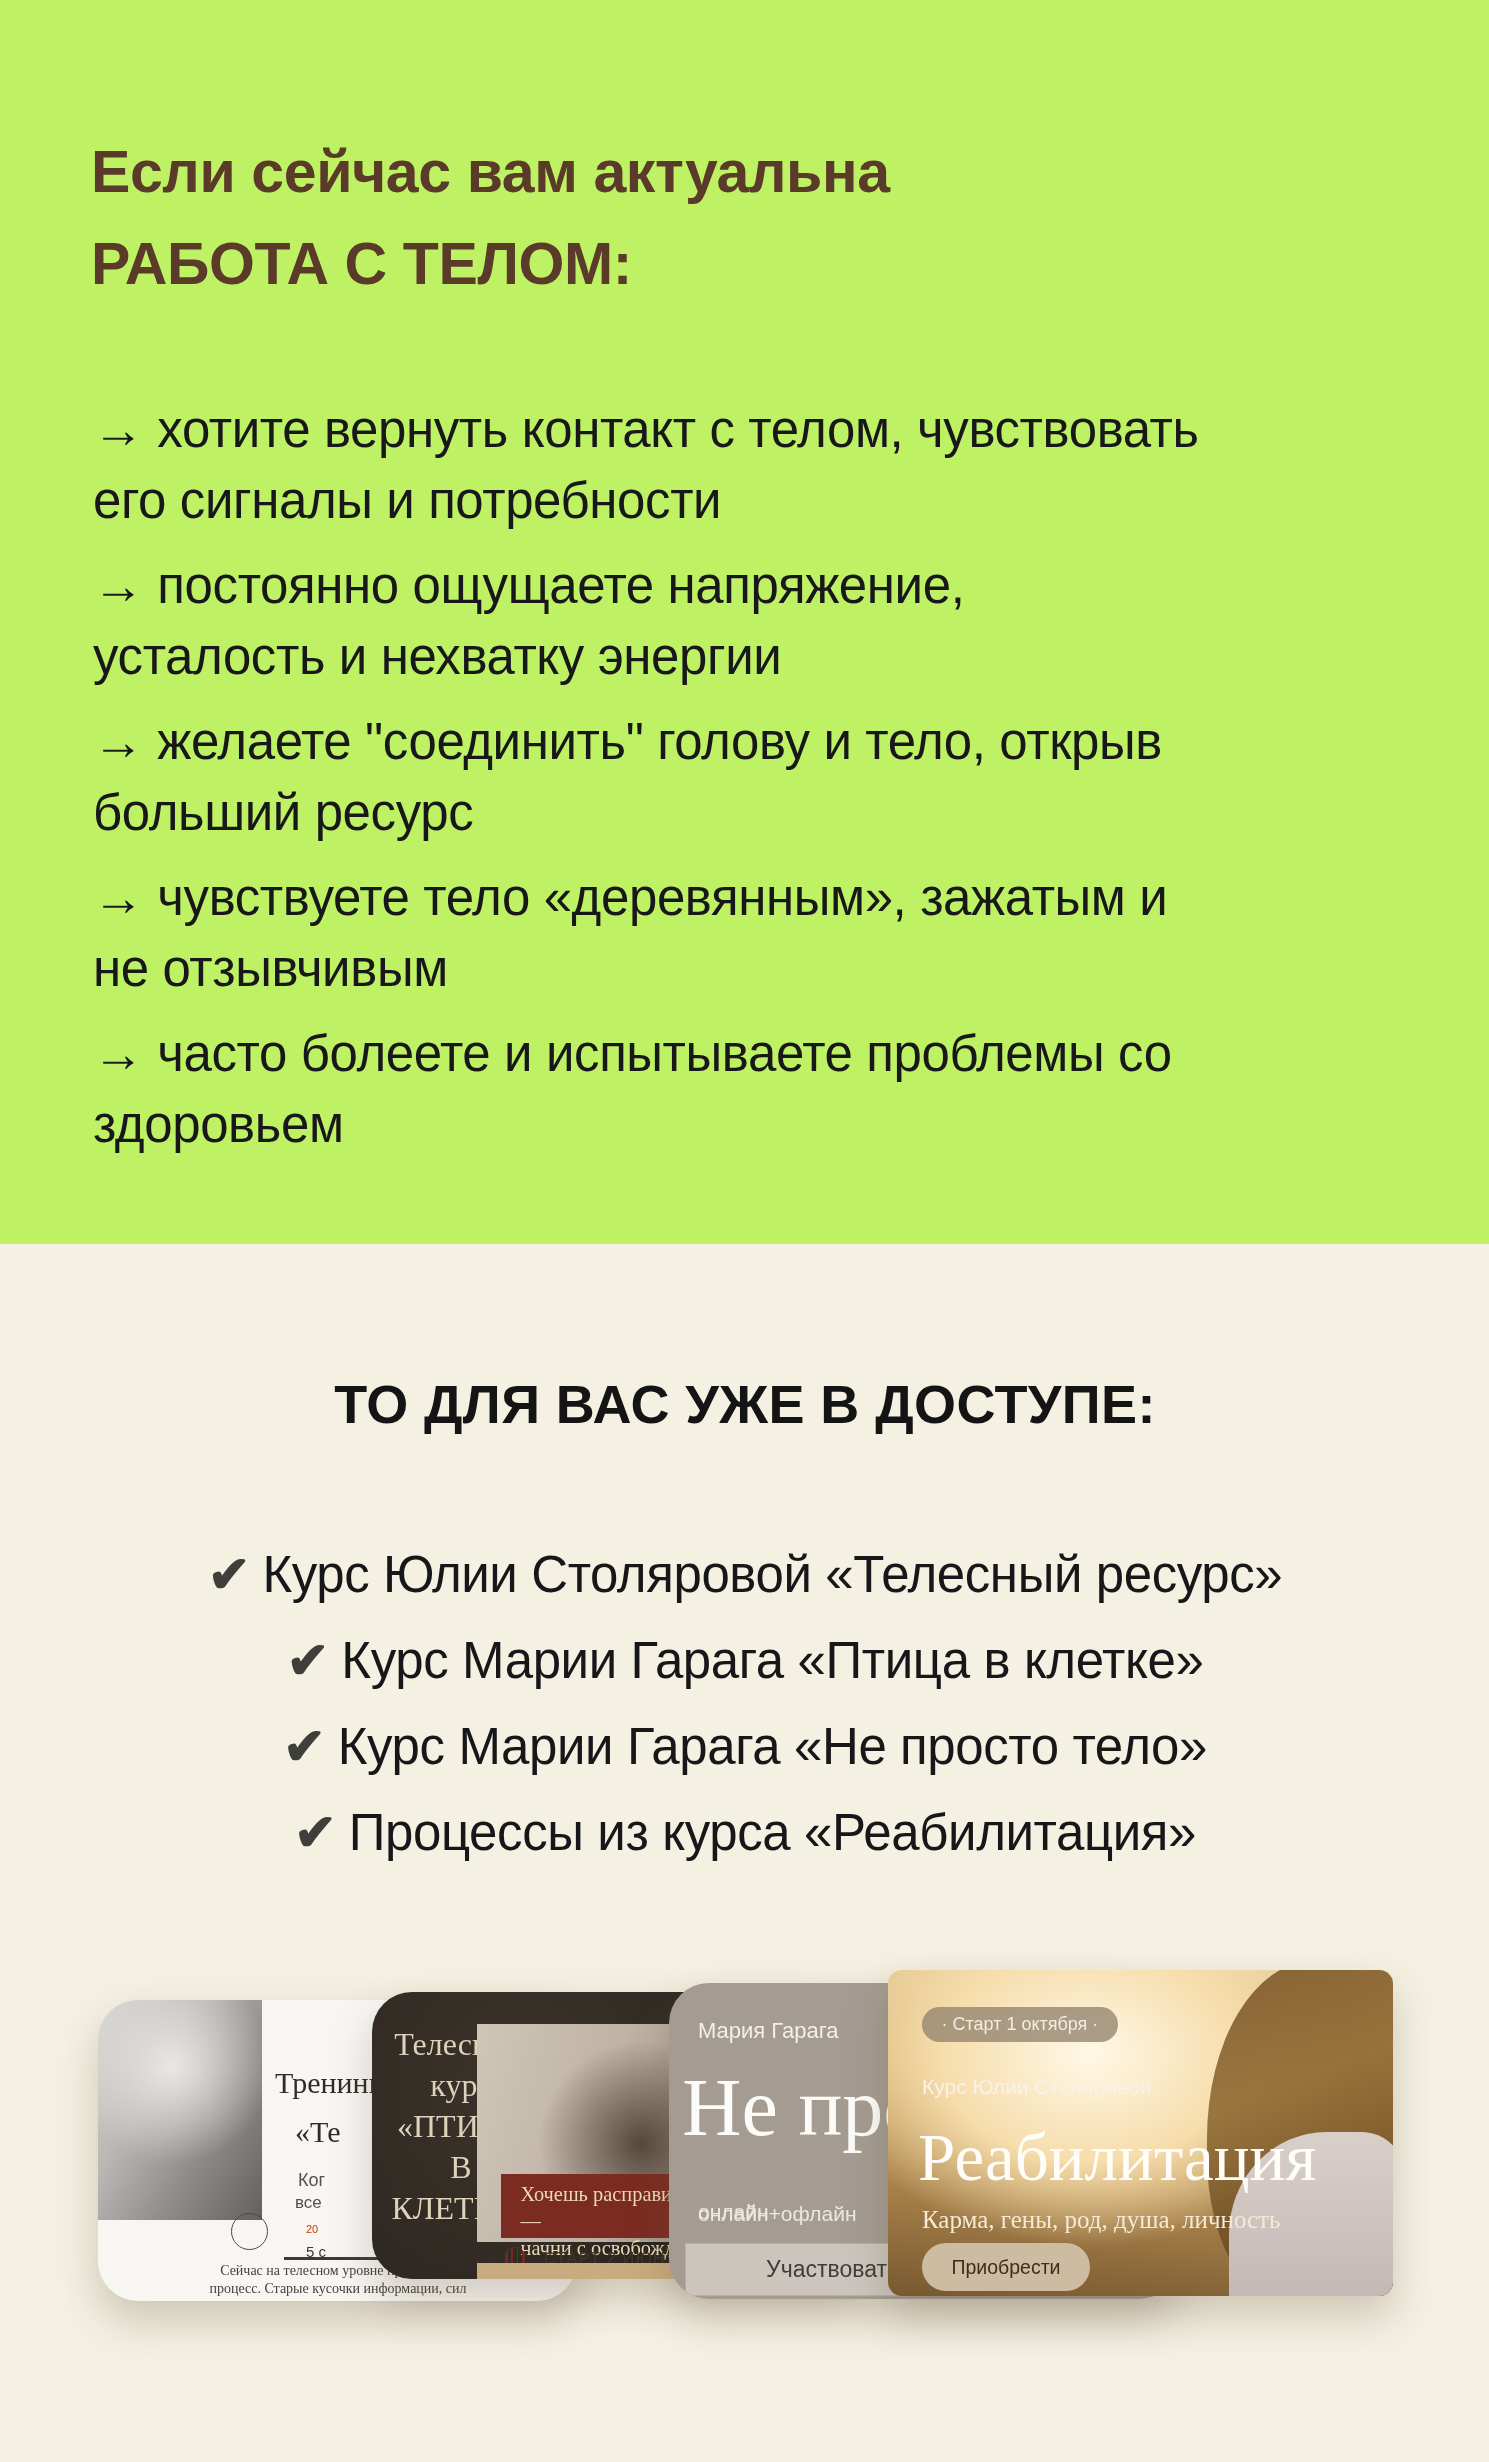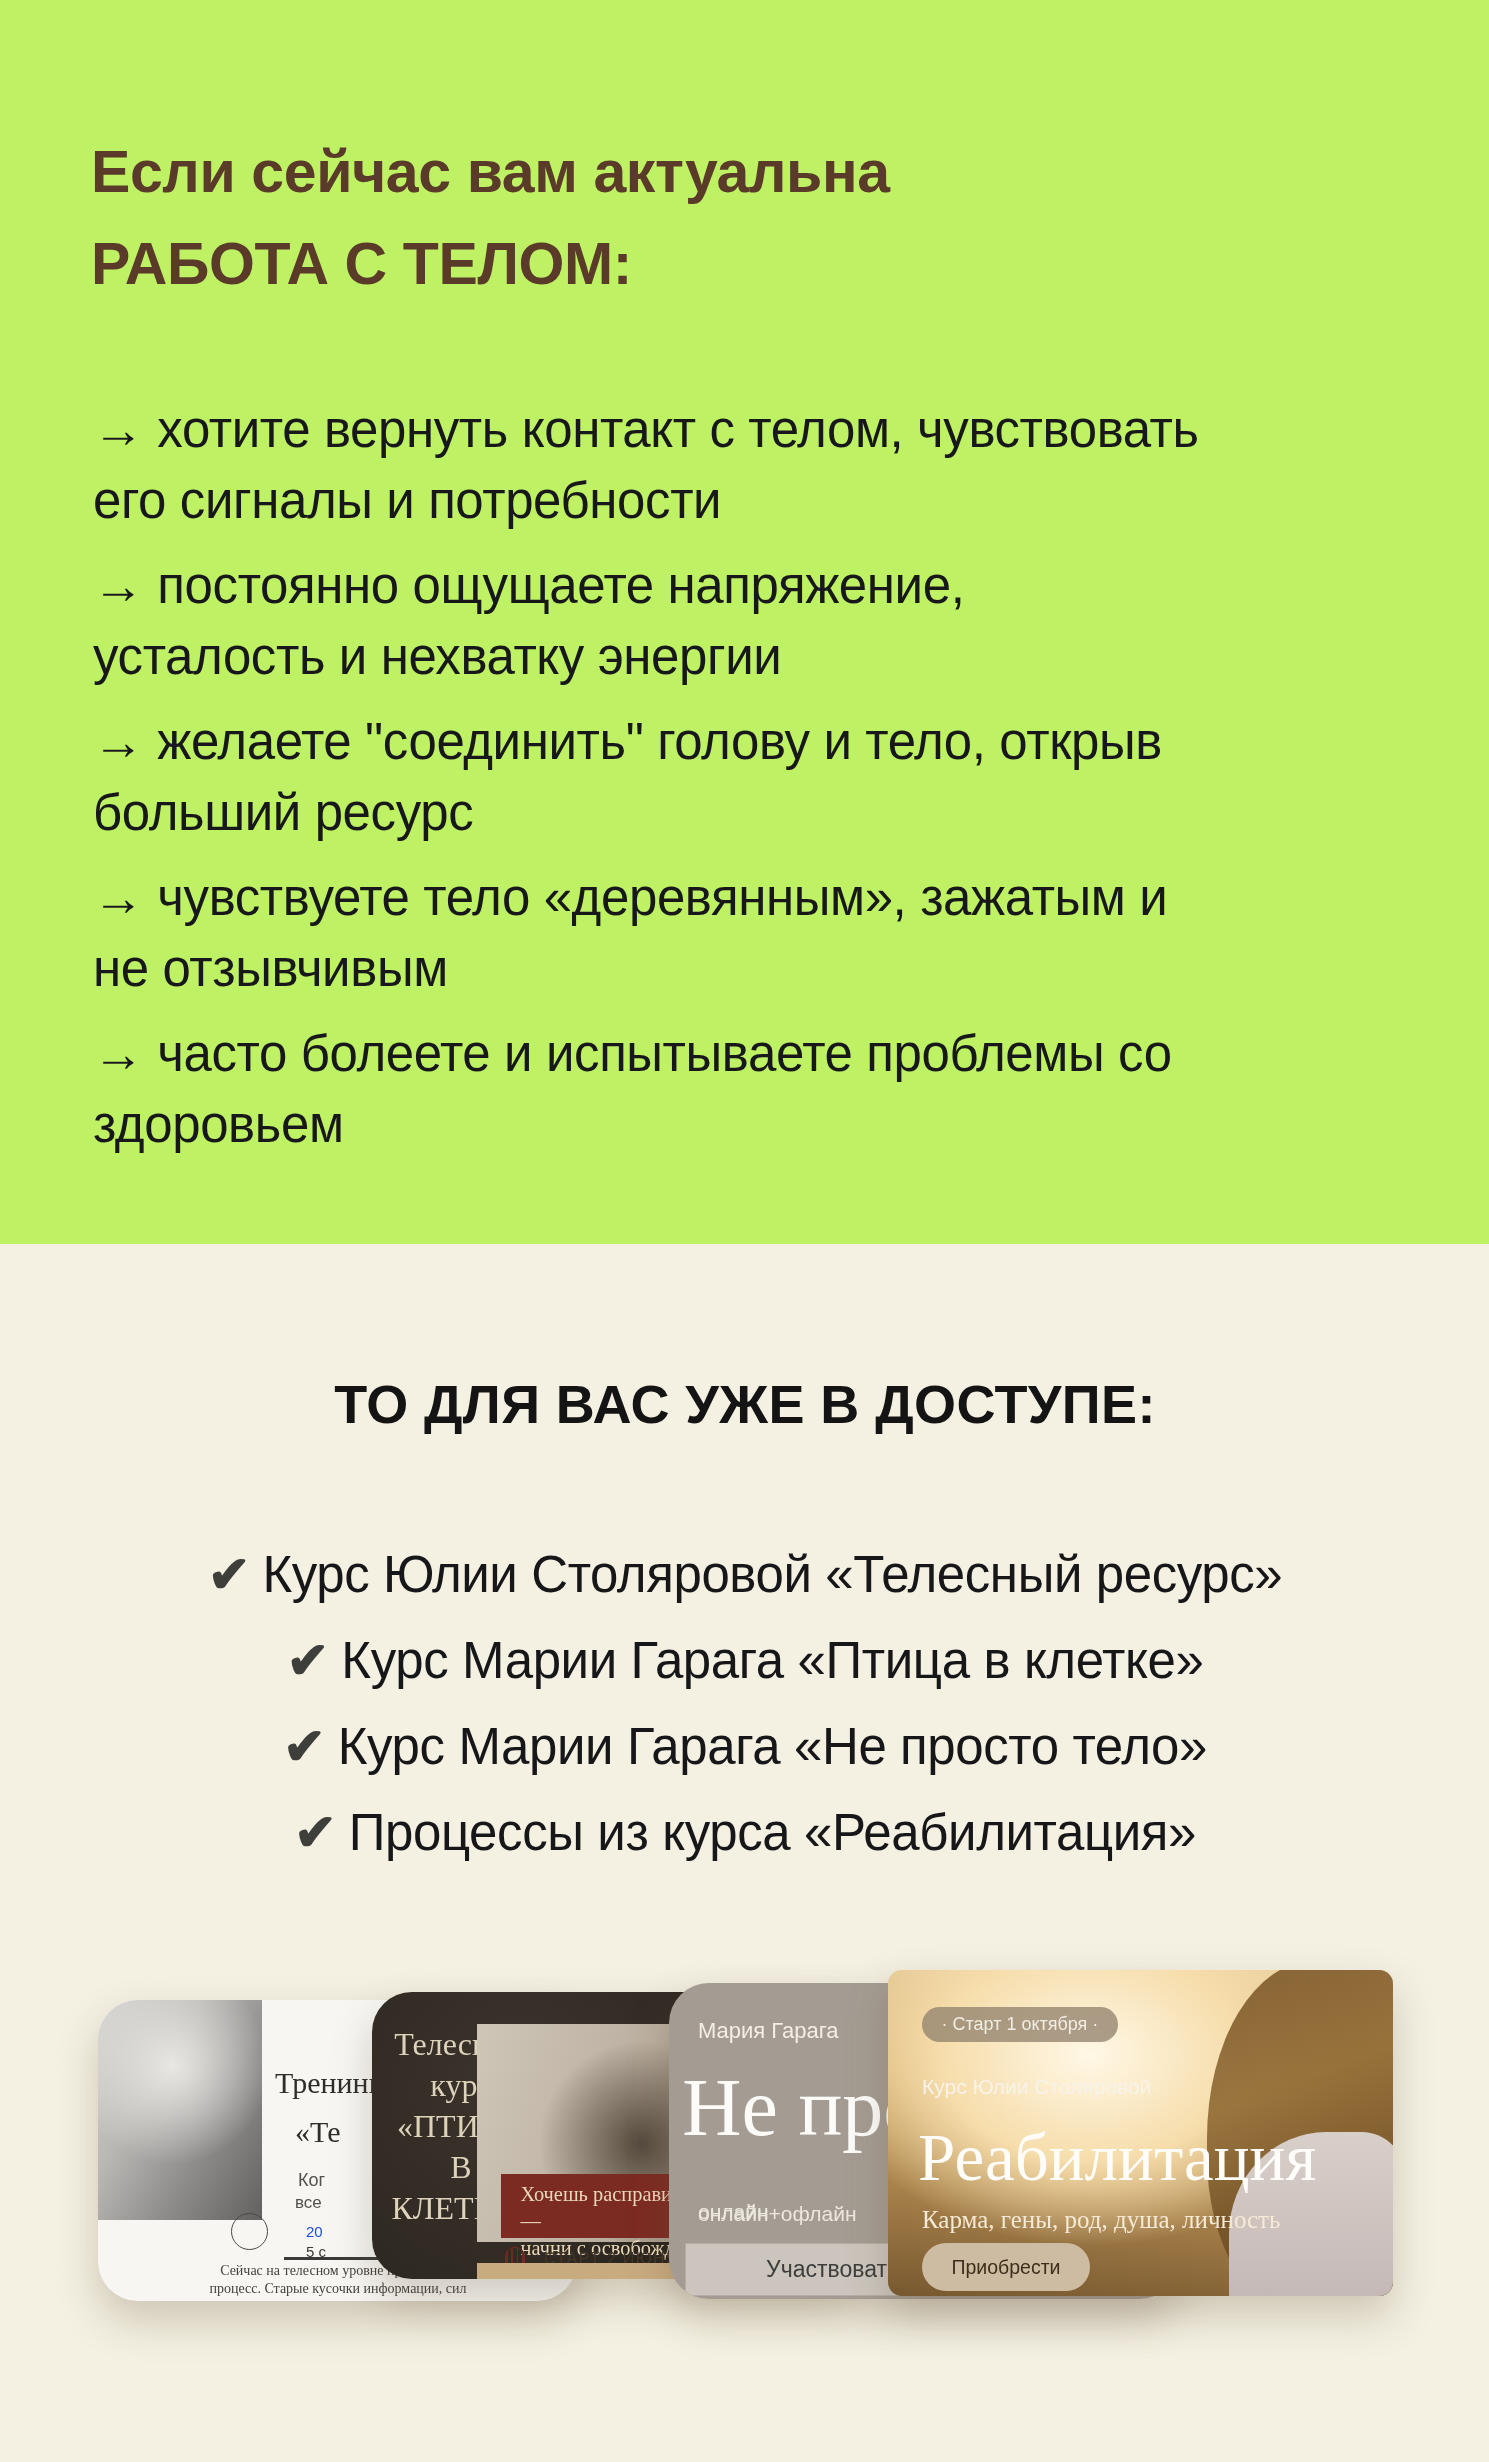--- a/index.html
+++ b/index.html
@@ -29,21 +29,21 @@
   .card-training{left:98px;top:2000px;width:479px;height:301px;border-radius:40px;background:#f7f6f3;z-index:1;}
   .ct-photo{position:absolute;left:0;top:0;width:164px;height:220px;
     background:radial-gradient(circle at 45% 30%, #e9e7e4 0%, rgba(0,0,0,0) 55%),
     linear-gradient(120deg,#d8d6d3 0%,#b9b7b4 35%,#8f8d8b 65%,#636160 100%);}
   .ct-title1{position:absolute;left:177px;top:66px;font-family:"Liberation Serif",serif;
     font-size:30px;color:#2f2c29;}
   .ct-title2{position:absolute;left:197px;top:115px;font-family:"Liberation Serif",serif;
     font-size:30px;color:#2f2c29;}
   .ct-small1{position:absolute;left:200px;top:170px;font-size:18px;color:#55514c;}
   .ct-small2{position:absolute;left:197px;top:193px;font-size:17px;color:#55514c;}
-  .ct-date1{position:absolute;left:208px;top:223px;font-size:15px;color:#1d4ed8;}
+  .ct-date1{position:absolute;left:208px;top:223px;font-size:11px;color:#c2410c;}
   .ct-date2{position:absolute;left:208px;top:243px;font-size:15px;color:#3d3a36;}
   .ct-circle{position:absolute;left:133px;top:213px;width:35px;height:35px;border:1.8px solid #4a4a48;border-radius:50%;}
   .ct-rule{position:absolute;left:186px;top:257px;width:186px;height:2.7px;background:#3a3a38;}
   .ct-bottom{position:absolute;left:27px;top:262px;width:426px;text-align:center;
     font-family:"Liberation Serif",serif;font-size:14px;line-height:18px;color:#46423d;}
 
   
   .card-cage{left:372px;top:1992px;width:497px;height:287px;border-radius:40px;z-index:2;
     background:radial-gradient(circle at 30% 35%, #3c342c 0%, rgba(0,0,0,0) 60%),
     radial-gradient(circle at 70% 80%, #231e19 0%, rgba(0,0,0,0) 55%),#2e2822;}

